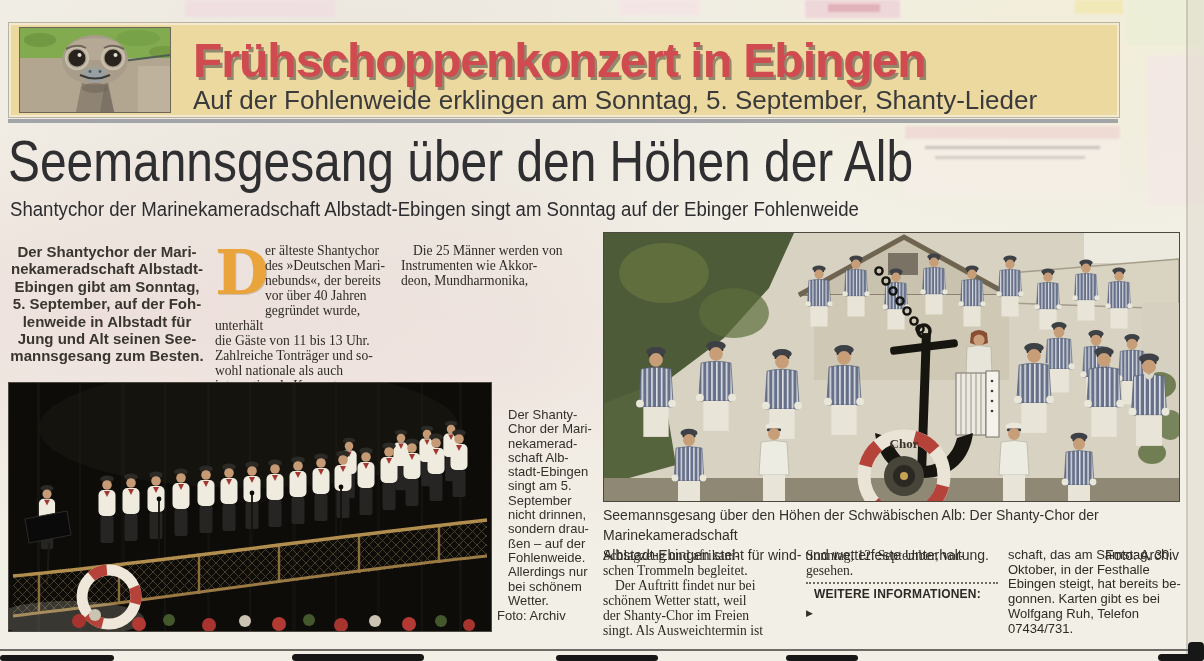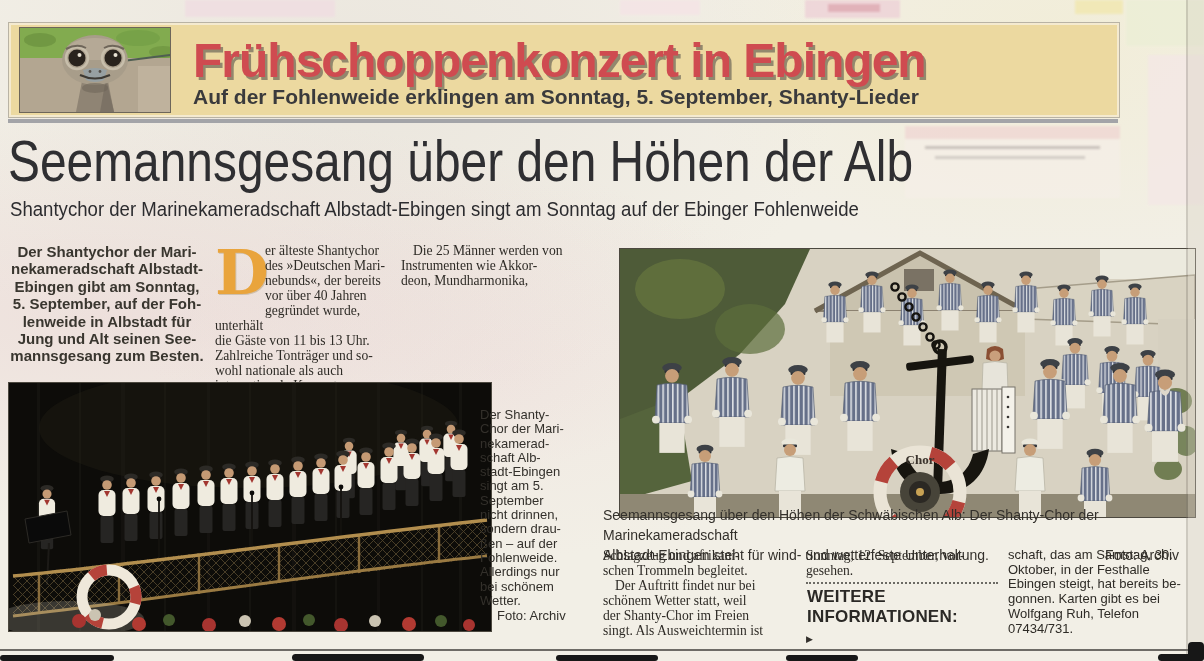--- a/index.html
+++ b/index.html
@@ -25,21 +25,21 @@
   .edge-blob{position:absolute; background:#171717; border-radius:4px;}
   
   .banner{position:absolute; left:8px; top:22px; width:1110px; height:94px;
     background:#ecd9a0; border:1px solid #b9b3a4; box-shadow:inset 0 0 0 2px #f4ead0;}
   .banner-rule{position:absolute; left:8px; top:119px; width:1110px; height:4px; background:#a3a4a8;}
   .banner-photo{position:absolute; left:10px; top:4px; width:150px; height:84px;
     border:1px solid #6d665a; background:#b3a691; overflow:hidden;}
   .banner-title{position:absolute; left:184px; top:10px; font-size:48px; font-weight:bold;
     letter-spacing:-1px; color:#cf4b50; white-space:nowrap;
     text-shadow:2.5px 2.5px 0 rgba(72,70,68,.55);}
-  .banner-subtitle{position:absolute; left:184px; top:62px; font-size:21px; font-weight:bold;
+  .banner-subtitle{position:absolute; left:184px; top:62px; font-size:26px; font-weight:normal;
     color:#3a3a3c; white-space:nowrap;}
   
   .headline{position:absolute; left:8px; top:128px; width:1450px; font-size:57px; font-weight:400;
     color:#2f2f32; white-space:nowrap; transform:scaleX(.84); transform-origin:0 0; letter-spacing:0;}
   .subheadline{position:absolute; left:10px; top:198px; width:1200px; font-size:20px; font-weight:400;
     color:#2c2c2f; white-space:nowrap; transform:scaleX(.93); transform-origin:0 0;}
   
   .prose{white-space:pre-line;}
   .lead{position:absolute; left:8px; top:243px; width:198px;
     font-size:15px; line-height:17.4px; font-weight:bold; color:#39362f;text-align:center;}
@@ -48,29 +48,29 @@
   .dropcap{float:left; width:46px; height:62px; margin:2px 4px 0 0;
     font-family:"DejaVu Serif", serif; font-weight:bold; font-size:62px; line-height:56px;
     color:#e9a43c; text-shadow:1px 1px 0 rgba(120,90,30,.25);}
   .col3{position:absolute; left:401px; top:243px; width:194px;}
   .indent{text-indent:12px;}
   .col4{position:absolute; left:603px; top:548px; width:194px;}
   .col5{position:absolute; left:806px; top:548px; width:192px;}
   .col6{position:absolute; left:1008px; top:548px; width:174px;
     font-family:"Liberation Sans", sans-serif; font-size:13px; line-height:14.7px; color:#2e2b26;}
   .dotted-rule{margin:4px 0 3px 0; border-top:2px dotted #6c6a64; height:0;}
-  .info-heading{font-size:17px; font-weight:bold; letter-spacing:.2px; color:#2b2926; margin:1px 0 3px 1px;}
+  .info-heading{font-size:12px; font-weight:bold; letter-spacing:.2px; color:#2b2926; margin:1px 0 3px 8px;}
   .info-item{display:flex; font-size:13px; line-height:15px; color:#2e2b26;}
   .info-arrow{flex:0 0 14px; font-size:9px; padding-top:2px; color:#33302c;}
   .info-text{white-space:pre-line;}
   
   .photo{position:absolute; border:1px solid #4c483f; overflow:hidden; background:#000;}
   .stage-photo{left:8px; top:382px; width:482px; height:248px;}
   .group-photo{left:603px; top:232px; width:575px; height:268px; background:#d8d2c2;}
-  .stage-caption{position:absolute; left:480px; top:408px; width:102px;
+  .stage-caption{position:absolute; left:508px; top:408px; width:102px;
     font-size:13px; line-height:14.3px; color:#33302b;}
   .stage-credit{position:absolute; left:497px; top:608px; width:102px; font-size:13px; color:#33302b;}
   .group-caption{position:absolute; left:603px; top:505px; width:576px;
     font-size:14px; line-height:20px; color:#33302b;}
   .group-credit{position:absolute; right:0; bottom:0; font-size:14px; color:#33302b;}
   svg{display:block;}
 </style>
 </head>
 <body>
 
@@ -261,21 +261,21 @@
 September
 nicht drinnen,
 sondern drau-
 ßen – auf der
 Fohlenweide.
 Allerdings nur
 bei schönem
 Wetter.</div>
   <div class="stage-credit">Foto: Archiv</div>
 
-  <figure class="photo group-photo abs" style="margin:16px;">
+  <figure class="photo group-photo abs" style="margin:0;">
     <svg width="575" height="268" viewBox="0 0 575 268">
       <defs>
         <pattern id="stp" width="4.2" height="4" patternUnits="userSpaceOnUse">
           <rect width="4.2" height="4" fill="#667089"></rect>
           <rect width="1.4" height="4" fill="#dde0e4"></rect>
         </pattern>
         <g id="man">
           <ellipse cx="0" cy="-8" rx="8.5" ry="4.2" fill="#3d4146"></ellipse>
           <rect x="-6.5" y="-5.6" width="13" height="2.2" rx="1" fill="#2e3136"></rect>
           <circle cx="0" cy="-1" r="6" fill="#c79e78"></circle>

